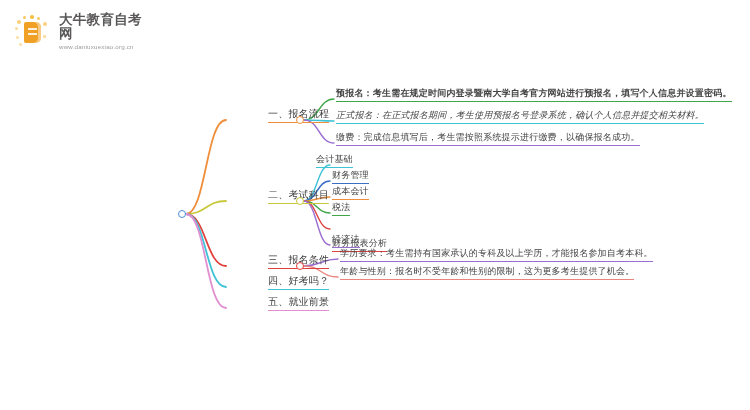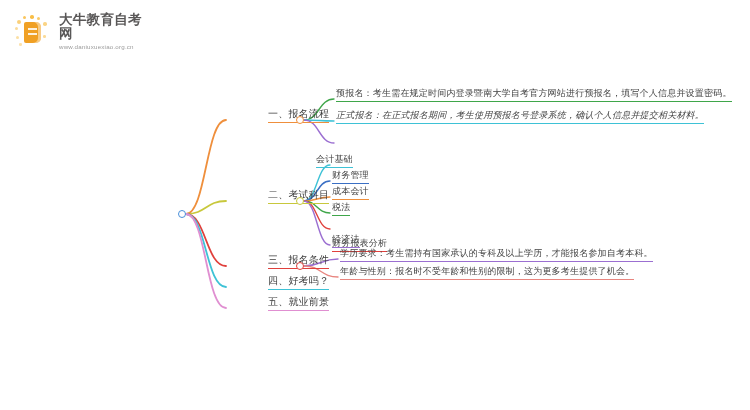--- a/index.html
+++ b/index.html
@@ -142,22 +142,23 @@
       <path d="M304,201 C317,201 317,245 330,245" stroke="#9b6fd1" stroke-width="1.4" fill="none" stroke-linecap="round"></path>
       <path d="M186,214 C206,214 206,266 226,266" stroke="#e0403c" stroke-width="1.8" fill="none" stroke-linecap="round"></path>
       <path d="M304,266 C321,266 321,259 338,259" stroke="#9b6fd1" stroke-width="1.4" fill="none" stroke-linecap="round"></path>
       <path d="M304,266 C321,266 321,277 338,277" stroke="#e8857f" stroke-width="1.4" fill="none" stroke-linecap="round"></path>
       <path d="M186,214 C206,214 206,287 226,287" stroke="#3ec2d6" stroke-width="1.8" fill="none" stroke-linecap="round"></path>
       <path d="M186,214 C206,214 206,308 226,308" stroke="#e08fd1" stroke-width="1.8" fill="none" stroke-linecap="round"></path>
     </svg>
     <div class="knob" style="left: 178px; top: 210px; border-color: rgb(74, 144, 217);"></div>
     <div class="node lvl1" style="left: 228px; top: 107px; border-bottom-color: rgb(239, 143, 60);">一、报名流程</div>
     <div class="knob" style="left: 296px; top: 116px; border-color: rgb(239, 143, 60);"></div>
-    <div class="node lvl2 leafwide" style="left: 336px; top: 86px; border-bottom-color: rgb(63, 166, 74);">预报名：考生需在规定时间内登录暨南大学自考官方网站进行预报名，填写个人信息并设置密码。</div>
+    <div class="node lvl2 leafwide" style="left: 336px; top: 86px; border-bottom-color: rgb(63, 166, 74); font-weight: bold;">预报名：考生需在规定时间内登录暨南大学自考官方网站进行预报名，填写个人信息并设置密码。</div>
     <div class="node lvl2 leafwide" style="left: 336px; top: 108px; border-bottom-color: rgb(62, 194, 214); font-style: italic;">正式报名：在正式报名期间，考生使用预报名号登录系统，确认个人信息并提交相关材料。</div>
+    <div class="node lvl2 leafwide" style="left: 336px; top: 130px; border-bottom-color: rgb(155, 111, 209);">缴费：完成信息填写后，考生需按照系统提示进行缴费，以确保报名成功。</div>
     <div class="node lvl1" style="left: 228px; top: 188px; border-bottom-color: rgb(200, 200, 60);">二、考试科目</div>
     <div class="knob" style="left: 296px; top: 197px; border-color: rgb(200, 200, 60);"></div>
     <div class="node lvl2" style="left: 316px; top: 152px; border-bottom-color: rgb(62, 194, 214);">会计基础</div>
     <div class="node lvl2" style="left: 332px; top: 168px; border-bottom-color: rgb(58, 111, 196);">财务管理</div>
     <div class="node lvl2" style="left: 332px; top: 184px; border-bottom-color: rgb(239, 143, 60);">成本会计</div>
     <div class="node lvl2" style="left: 332px; top: 200px; border-bottom-color: rgb(63, 166, 74);">税法</div>
     <div class="node lvl2" style="left: 332px; top: 216px; border-bottom-color: rgb(224, 64, 60); margin-top: 20px;">财务报表分析</div>
     <div class="node lvl2" style="left: 332px; top: 232px; border-bottom-color: rgb(155, 111, 209);">经济法</div>
     <div class="node lvl1" style="left: 228px; top: 253px; border-bottom-color: rgb(224, 64, 60);">三、报名条件</div>
     <div class="knob" style="left: 296px; top: 262px; border-color: rgb(224, 64, 60);"></div>

